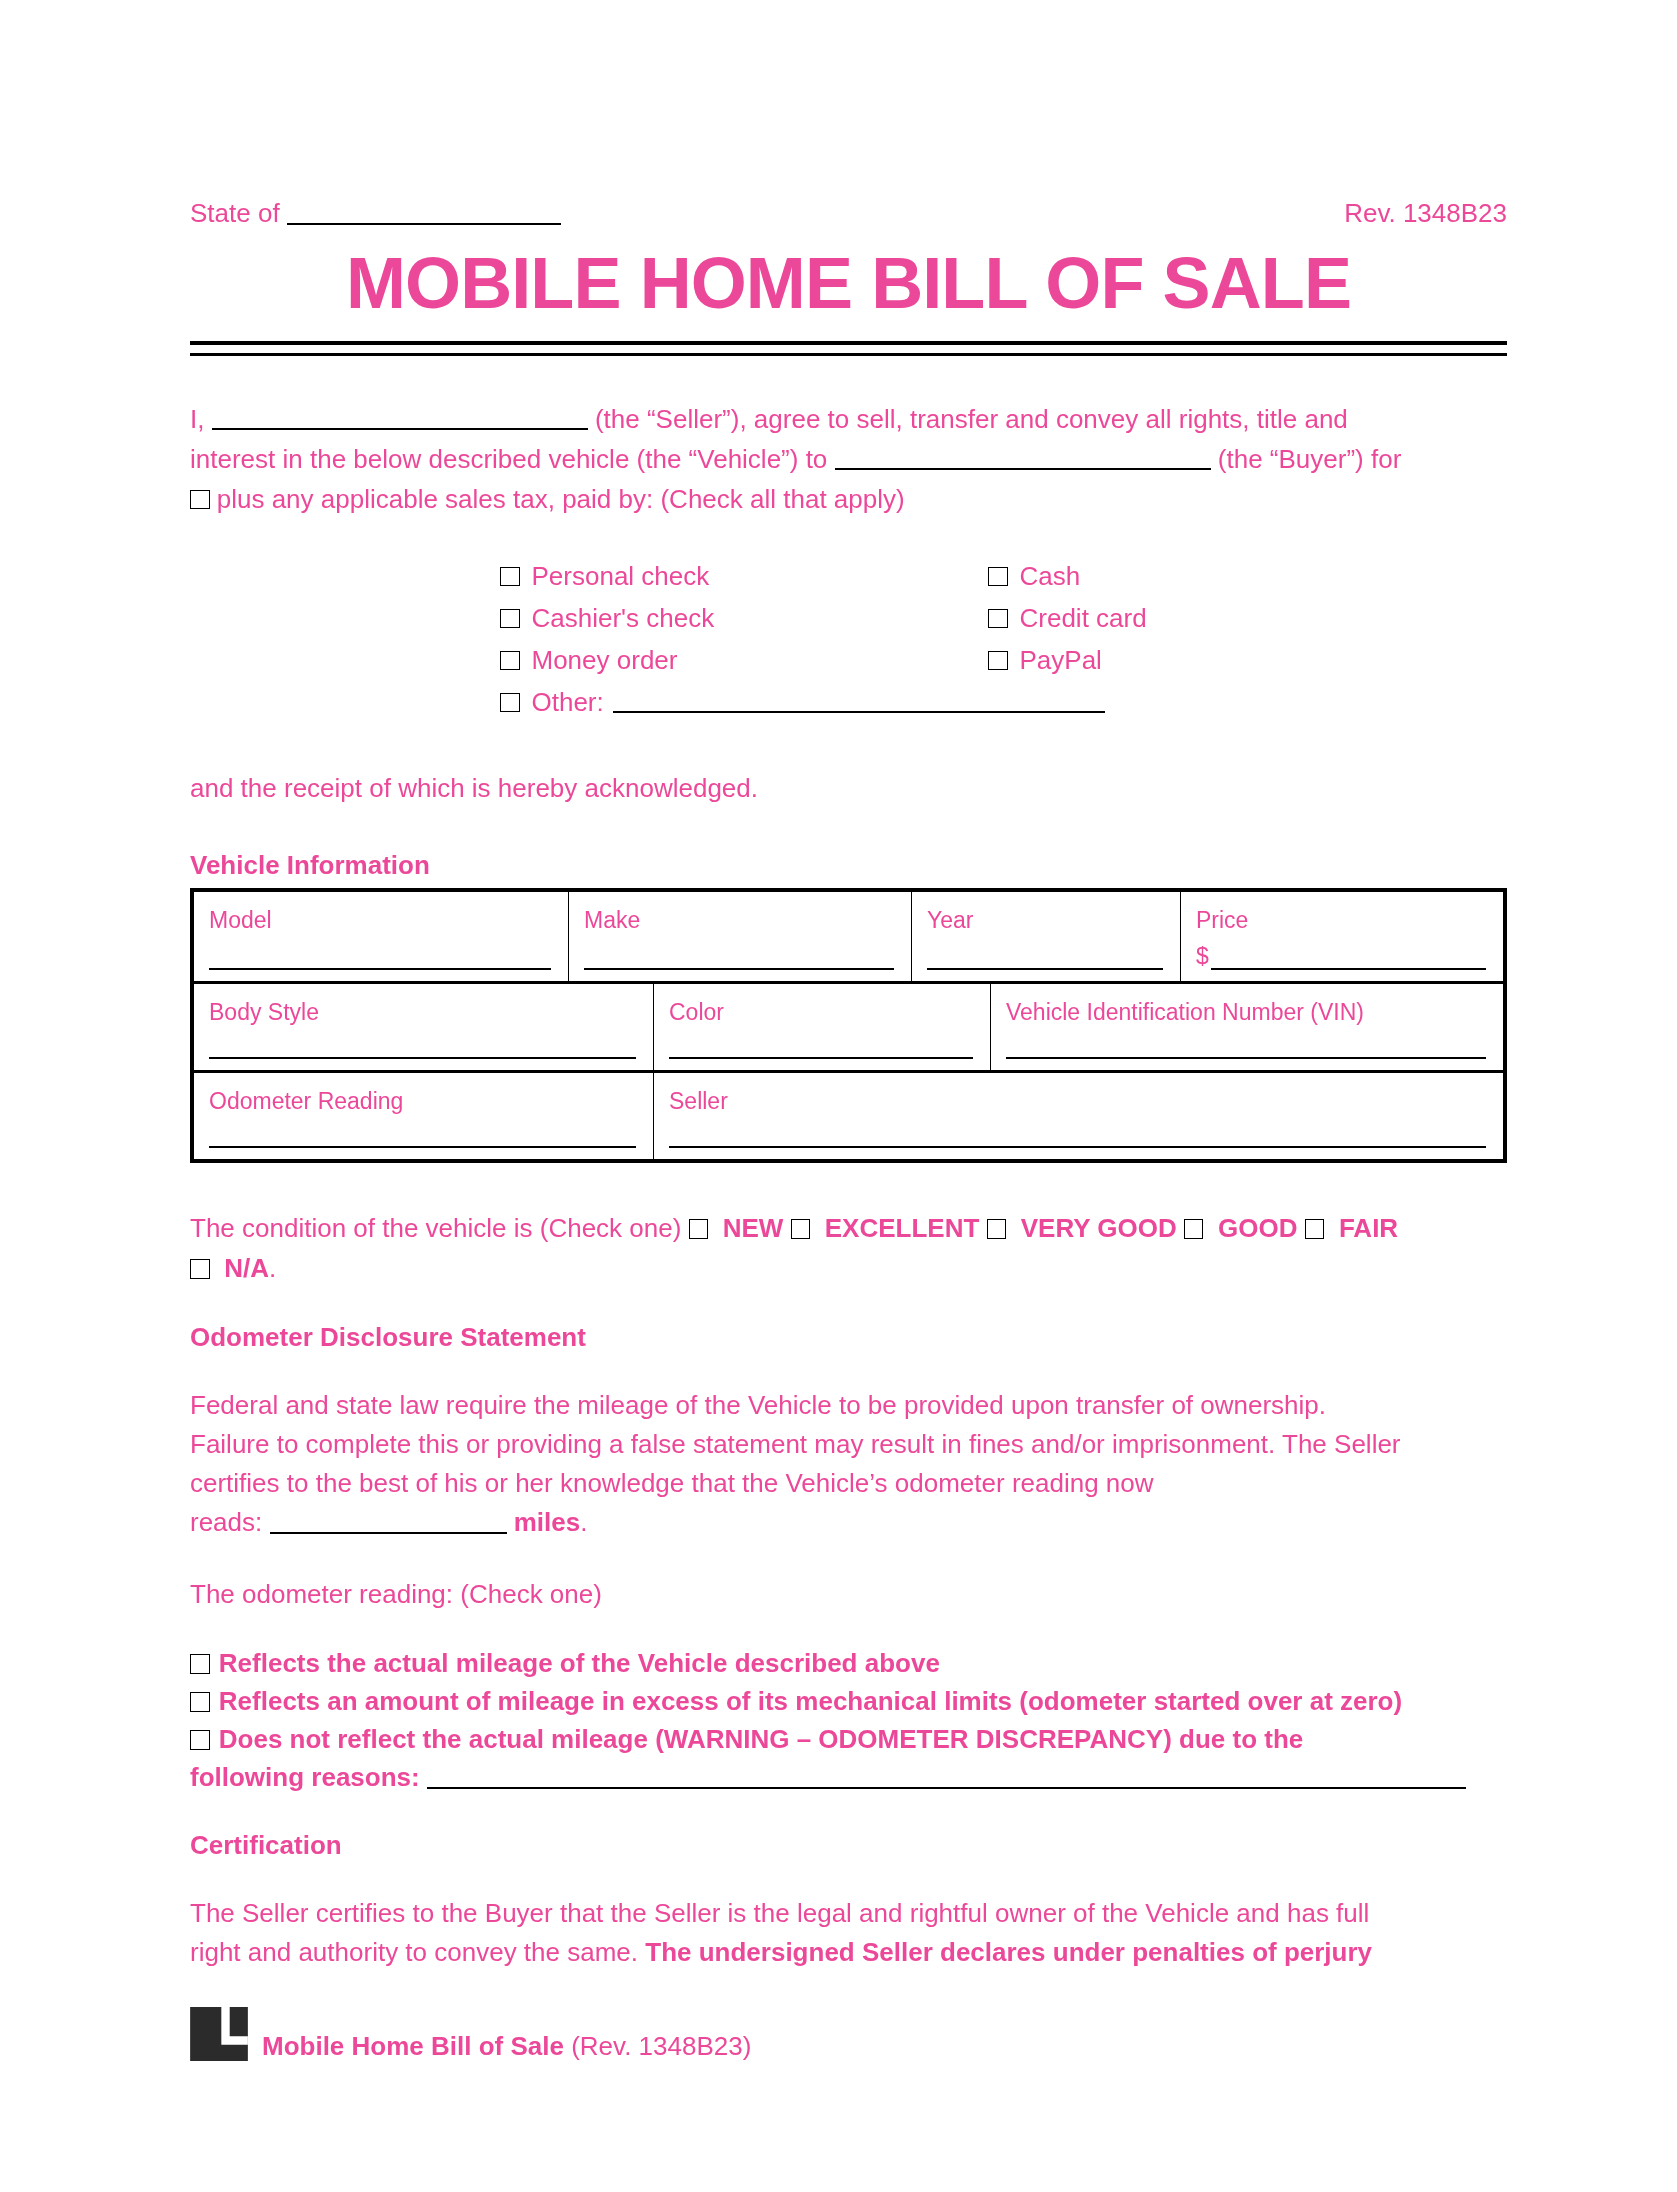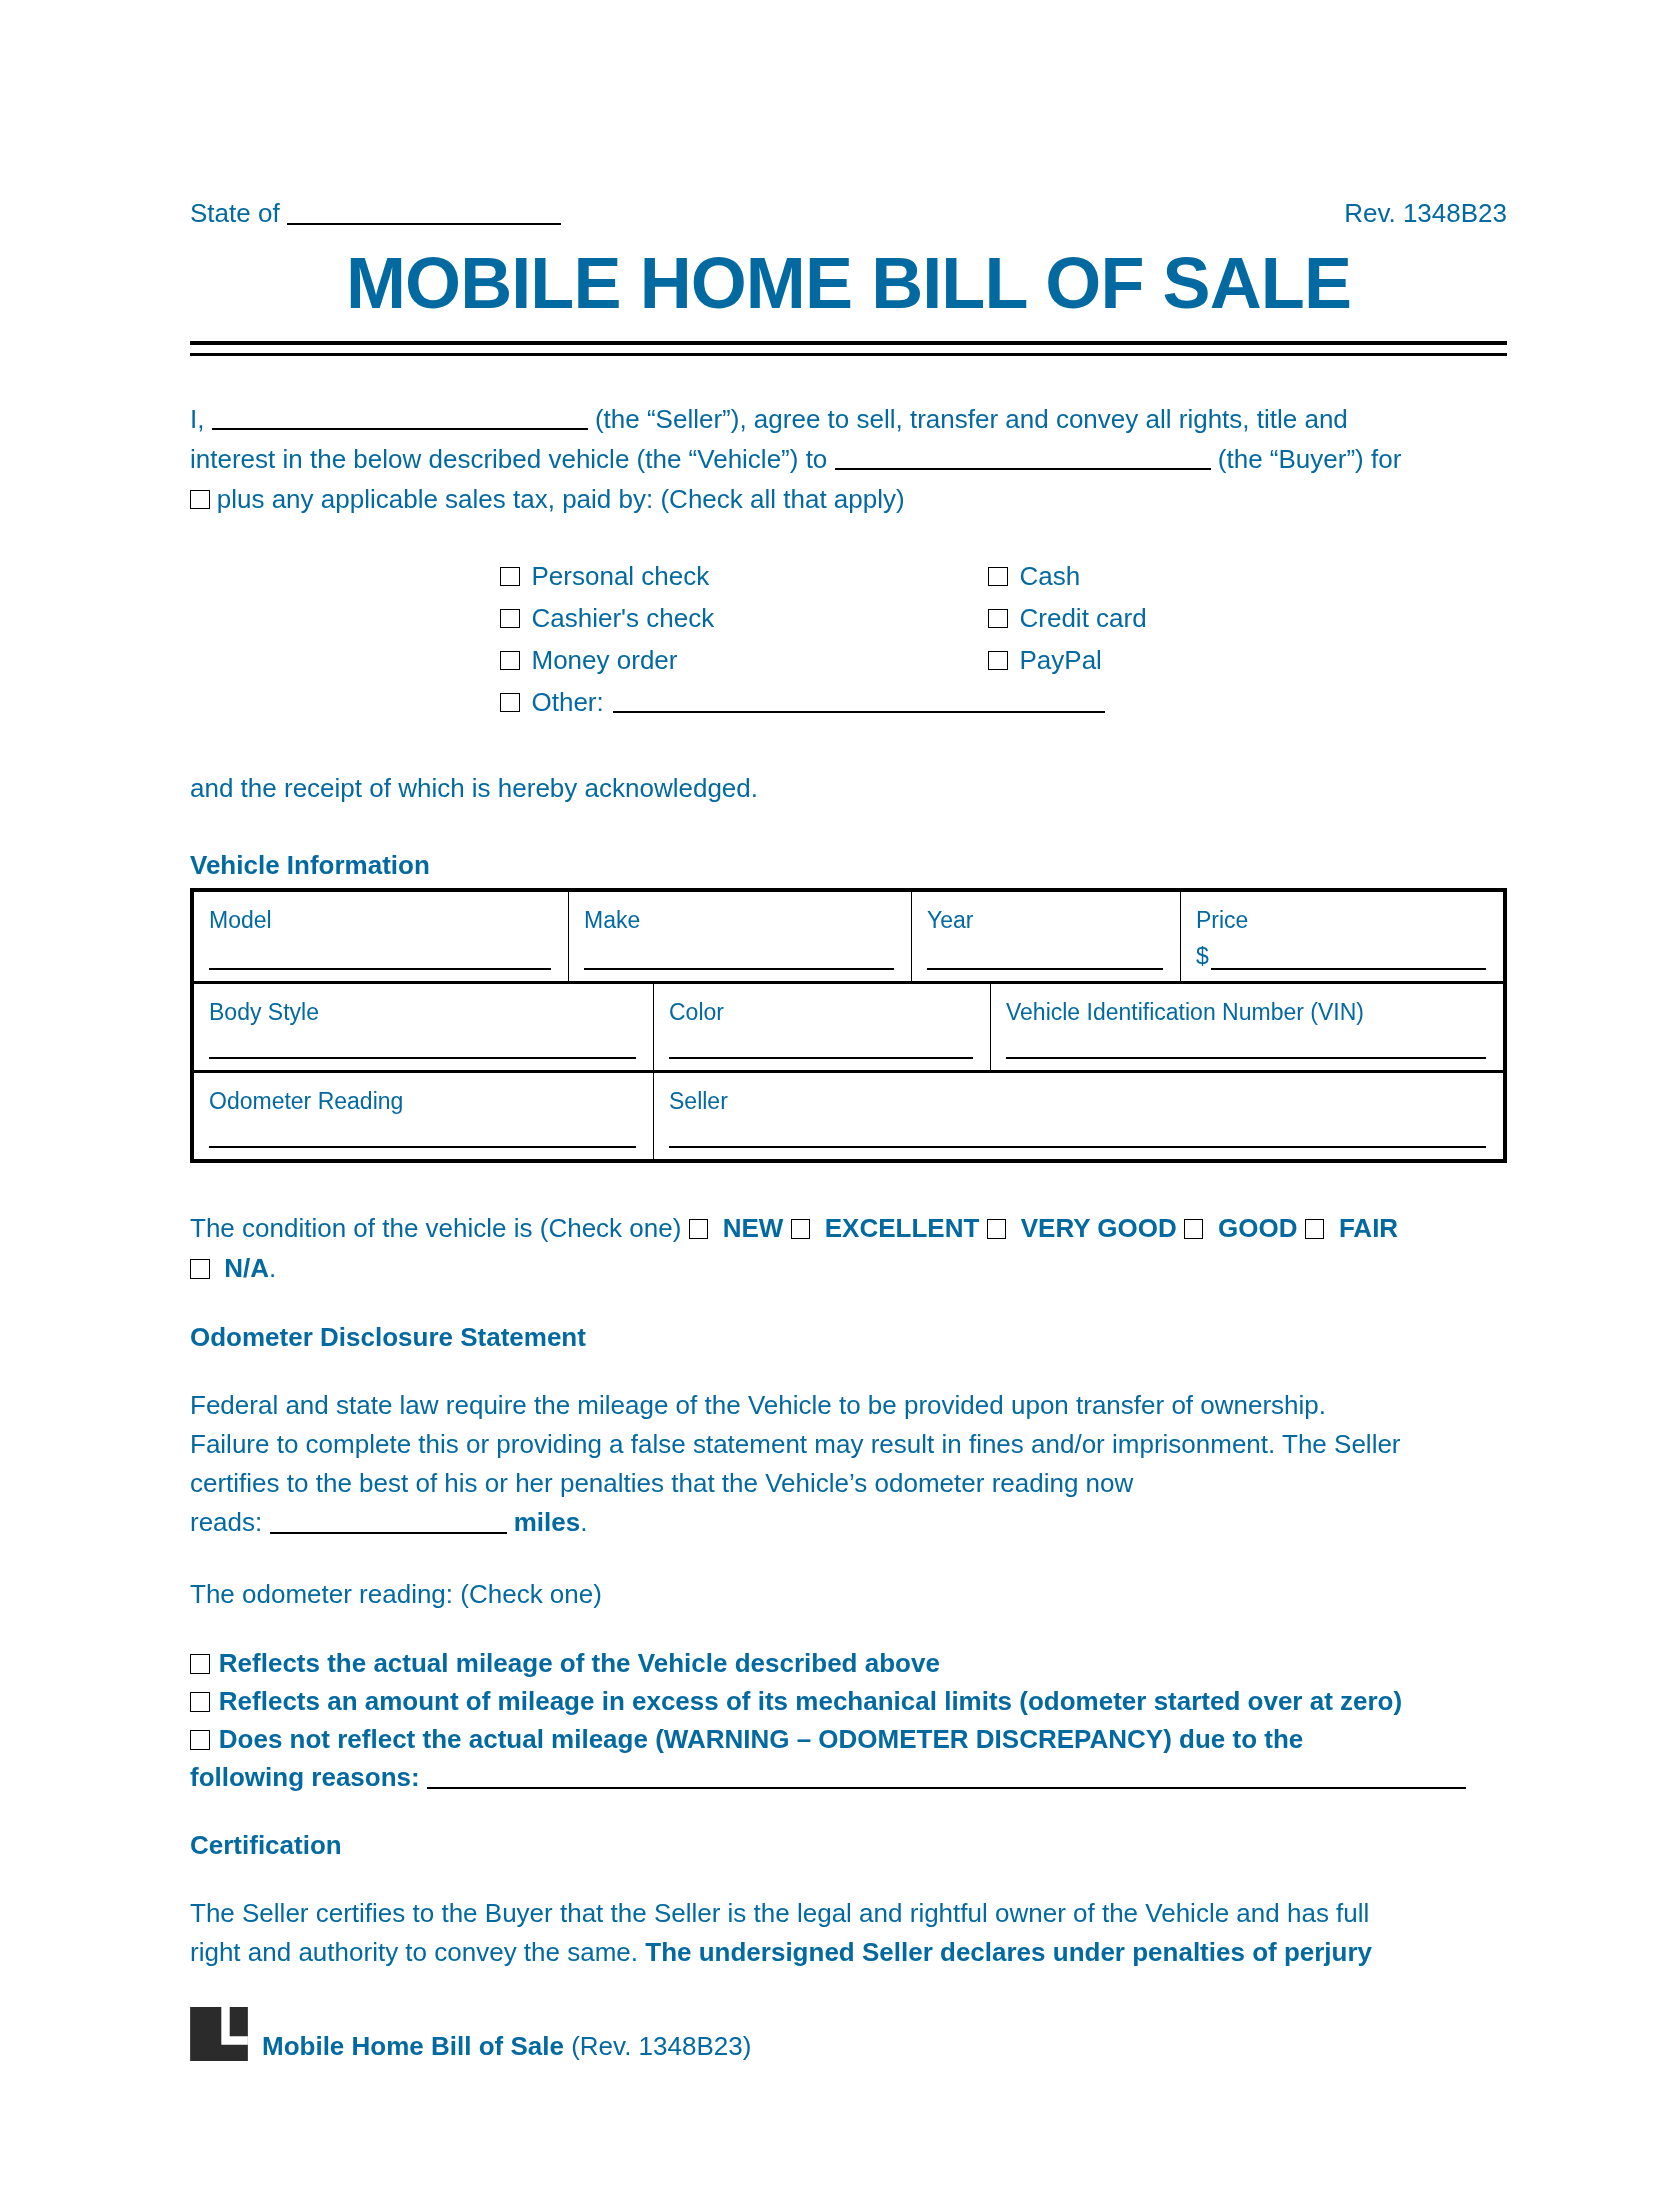--- a/index.html
+++ b/index.html
@@ -2,21 +2,21 @@
 <html style="font-size:15px"><head>
 <meta charset="utf-8">
 <style>
   * { margin: 0; padding: 0; box-sizing: border-box; }
   html, body { background: #ffffff; }
   .page {
     position: relative;
     width: 1677px;
     height: 2193px;
     background: #ffffff;
-    color: #0369a1;
+    color: #ec4899;
     font-family: "Liberation Sans", "DejaVu Sans", sans-serif;
     font-size: 26px;
     padding-left: 190px;
     padding-right: 170px;
     overflow: hidden;
   }
   b, .bold { font-weight: bold; }
 
   
   .header-row {
@@ -248,21 +248,21 @@
       <span class="checkbox"></span>
       <b>N/A</b><span>.</span>
     </div>
   </div>
 
   <div class="section-heading mt36">Odometer Disclosure Statement</div>
 
   <div class="para mt36">
     <div>Federal and state law require the mileage of the Vehicle to be provided upon transfer of ownership.</div>
     <div>Failure to complete this or providing a false statement may result in fines and/or imprisonment. The Seller</div>
-    <div>certifies to the best of his or her penalties that the Vehicle’s odometer reading now</div>
+    <div>certifies to the best of his or her knowledge that the Vehicle’s odometer reading now</div>
     <div>
       <span>reads:</span>
       <span class="blank w255"></span>
       <b>miles</b><span>.</span>
     </div>
   </div>
 
   <div class="para mt36">The odometer reading: (Check one)</div>
 
   <div class="odo-options">

